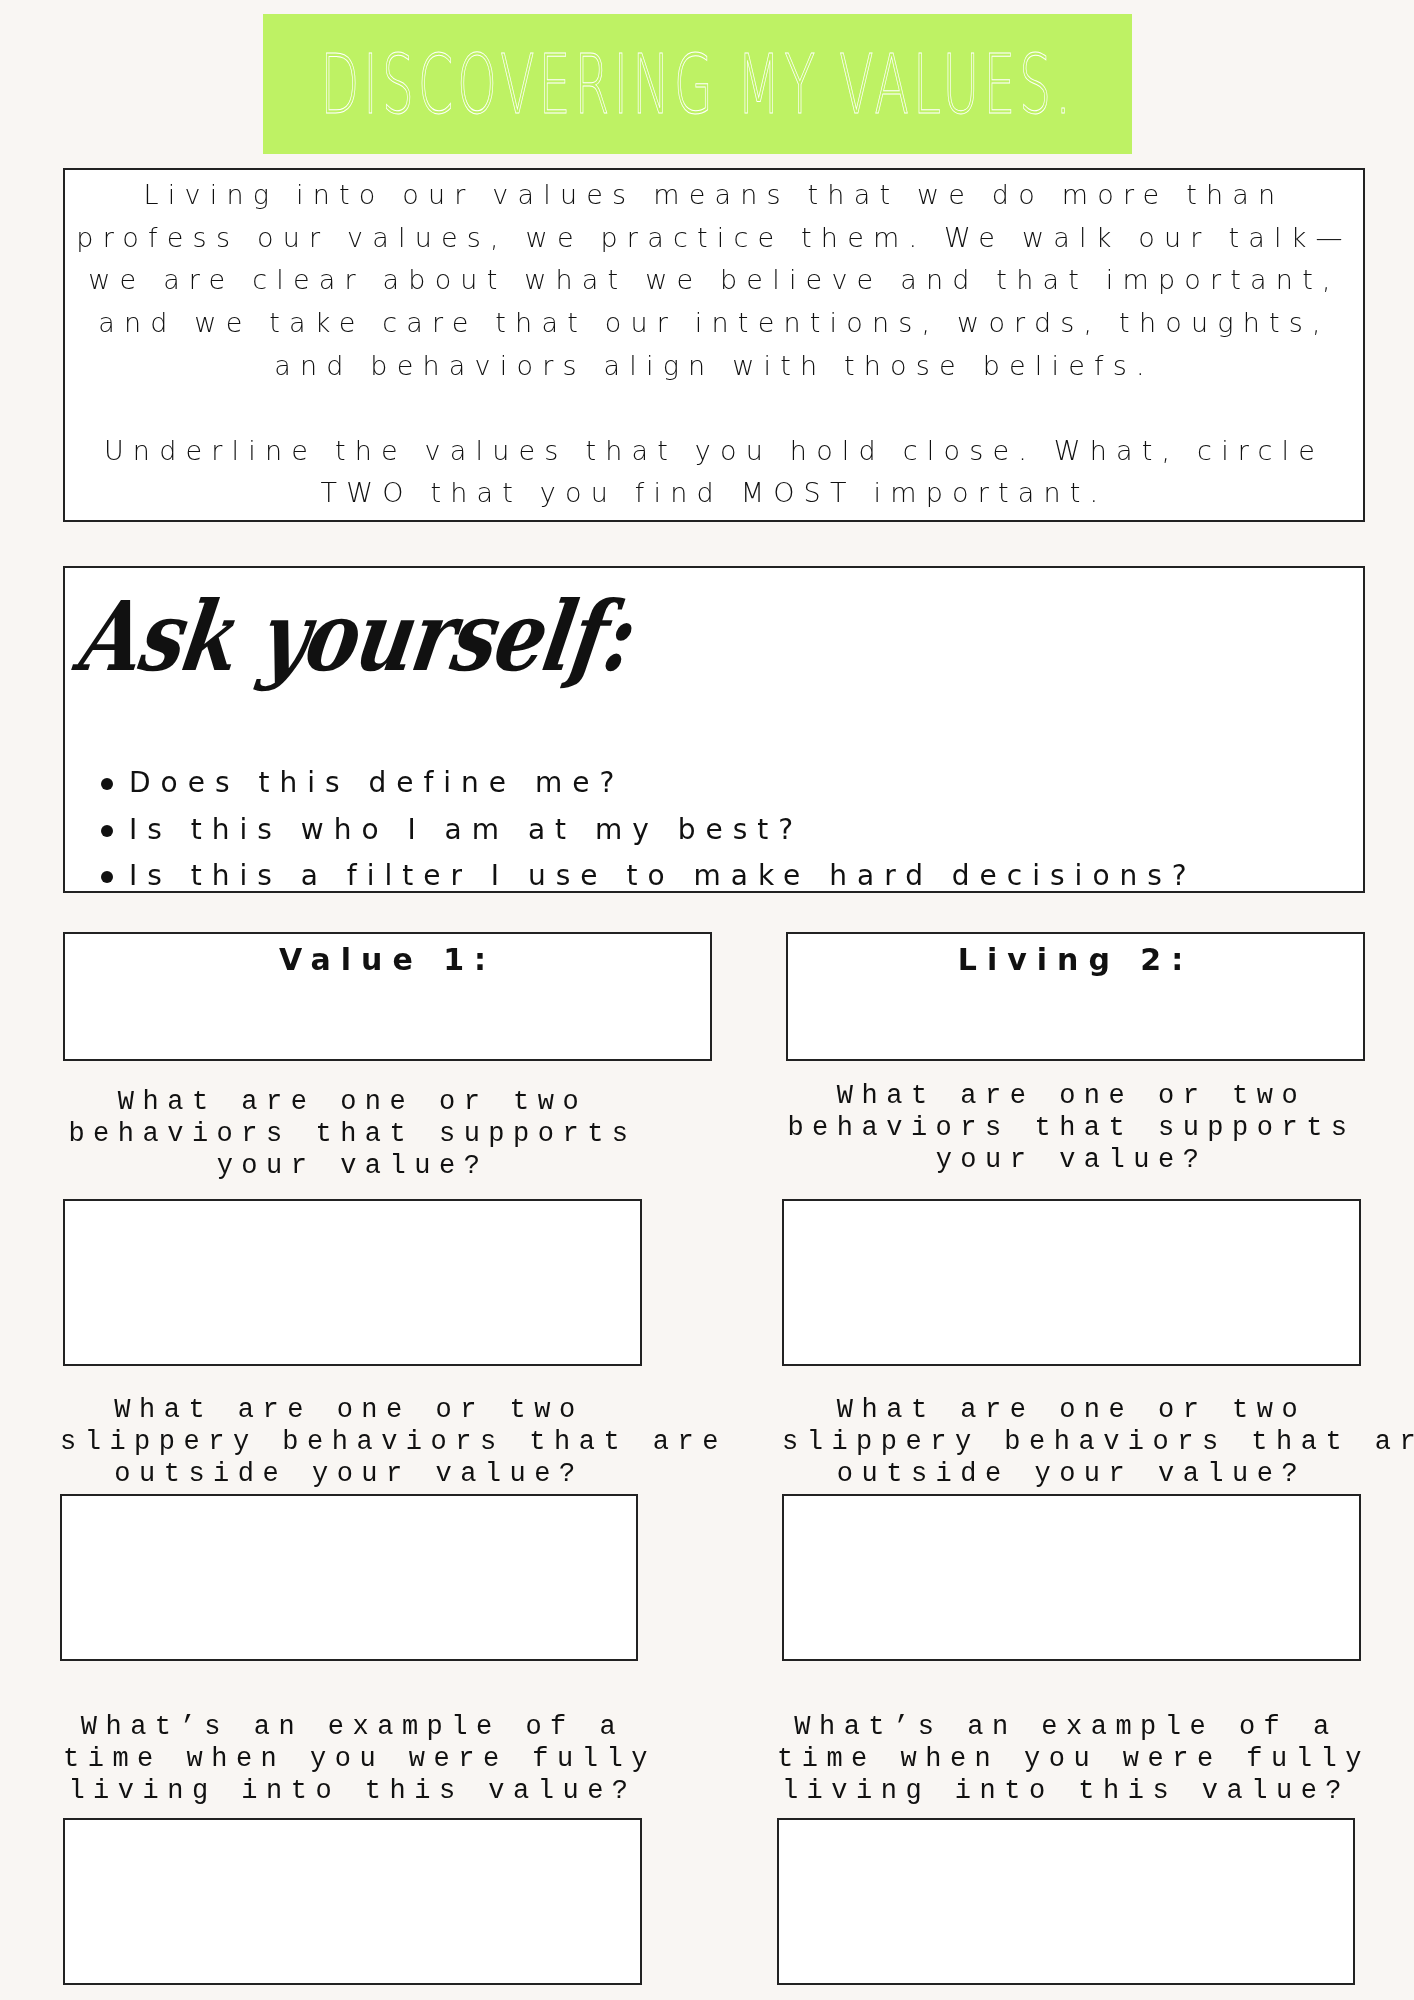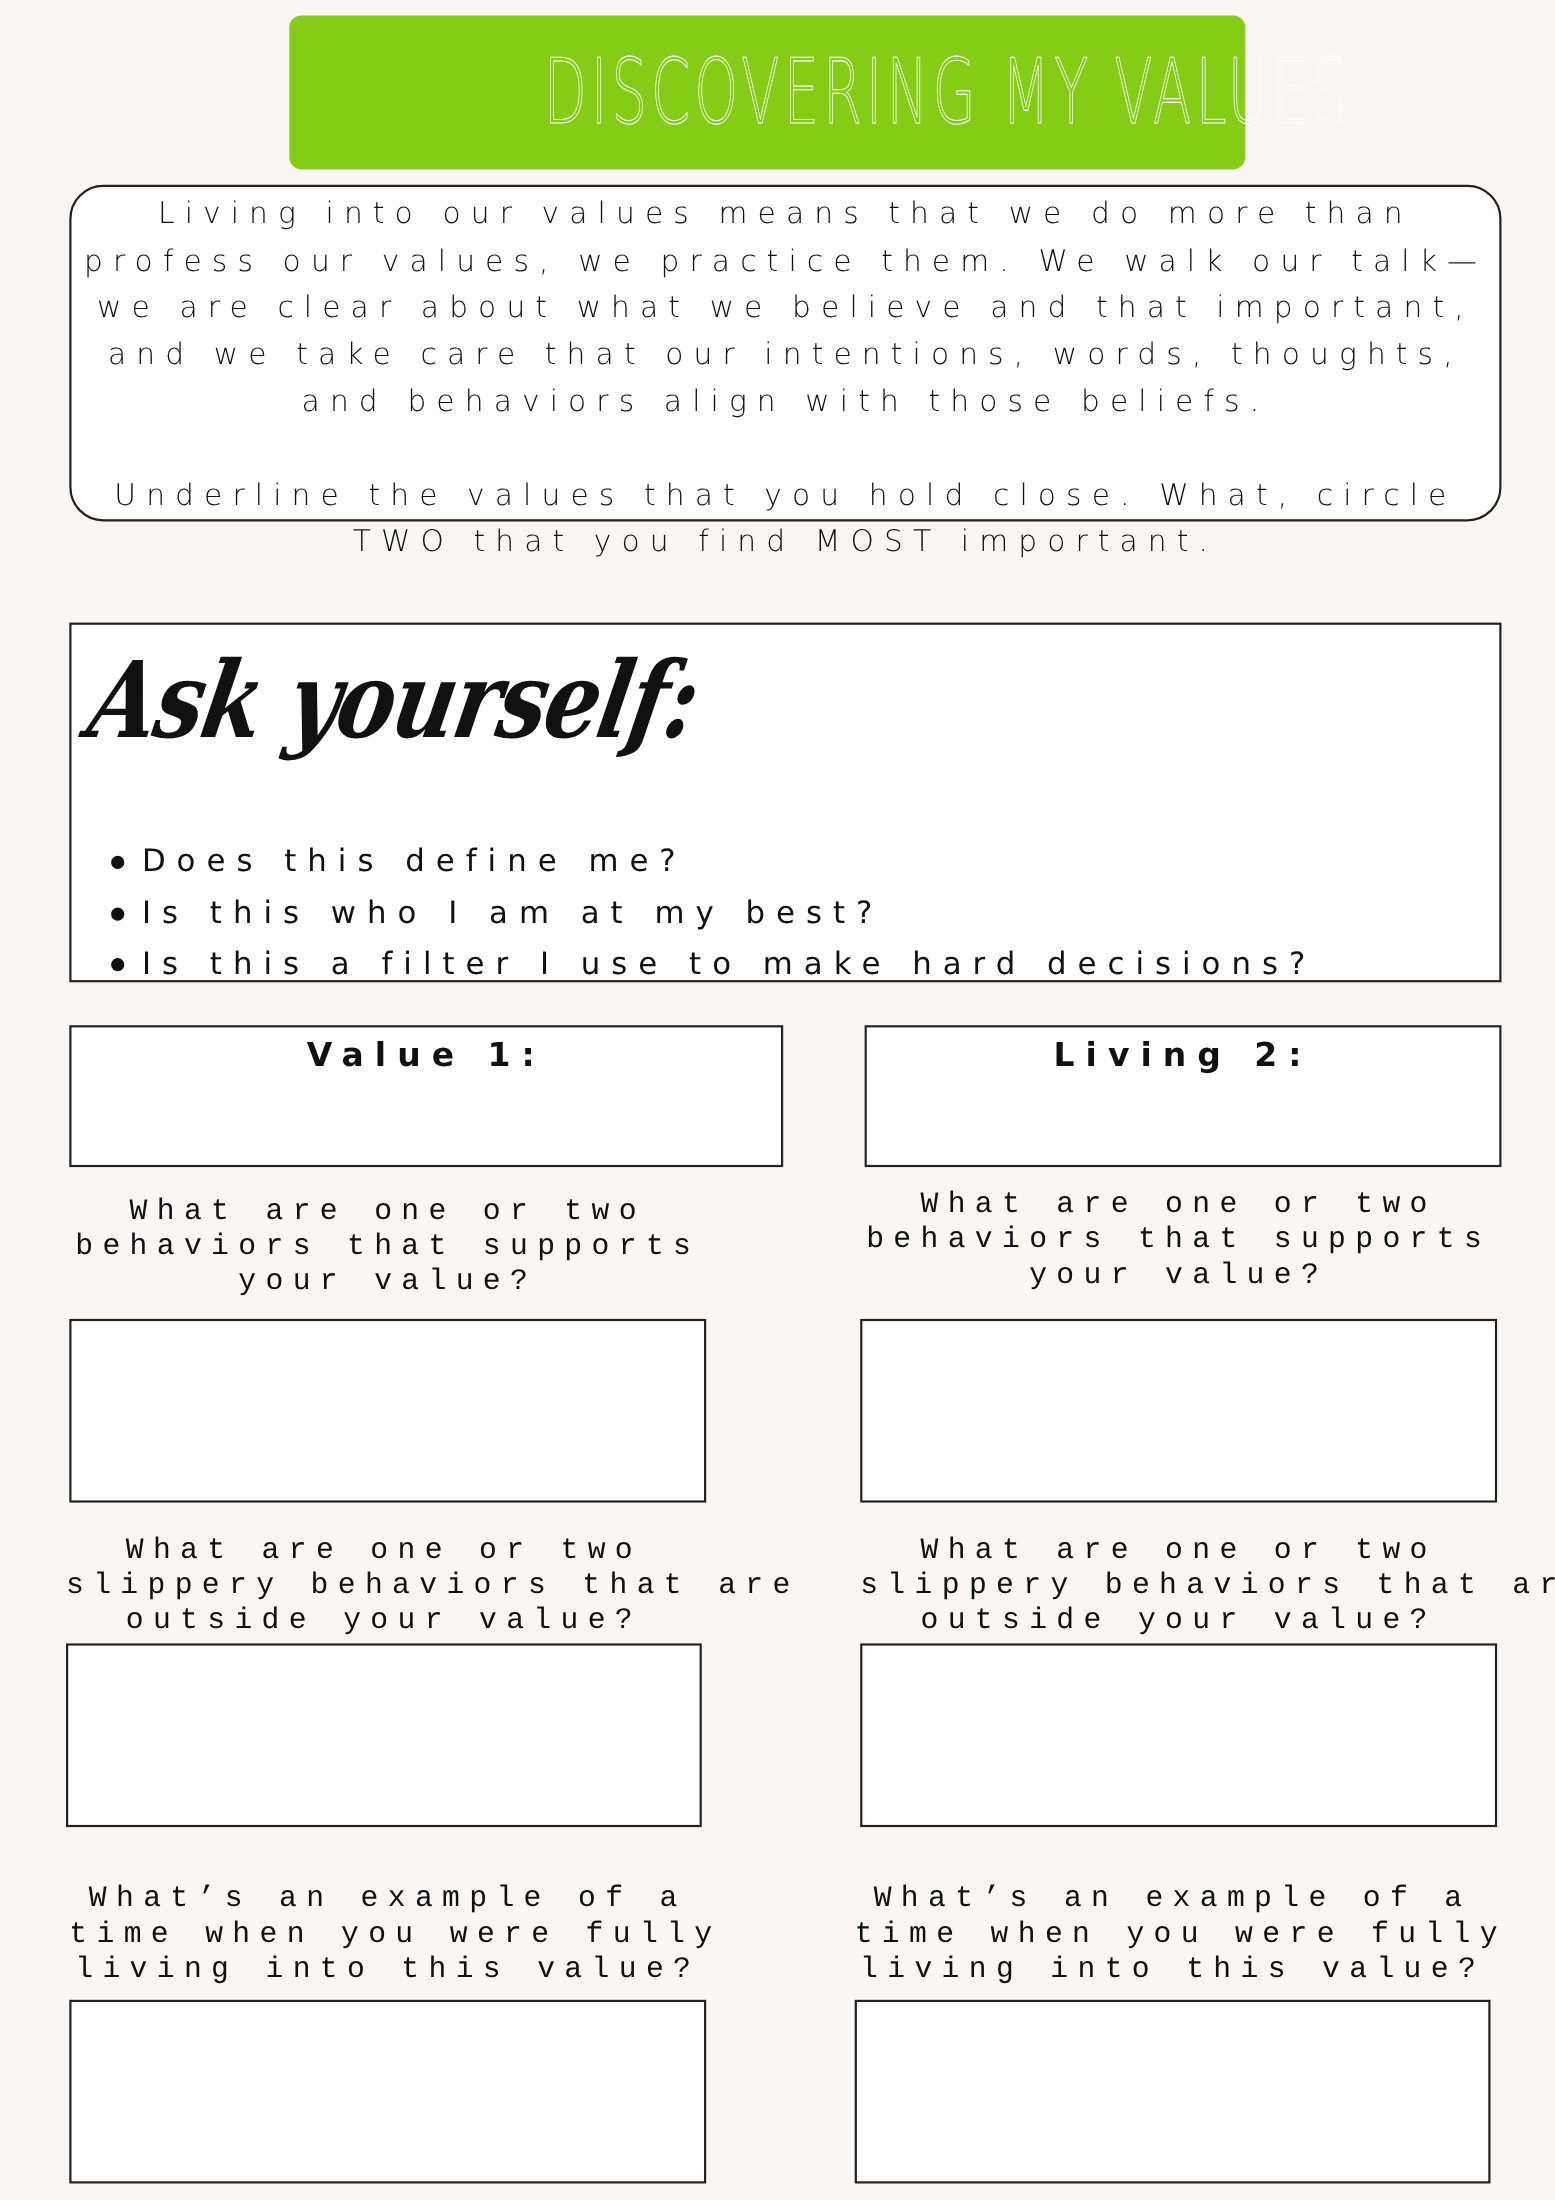--- a/index.html
+++ b/index.html
@@ -3,30 +3,30 @@
 <meta charset="utf-8">
 <style>
   html, body { margin:0; padding:0; }
   body {
     width:1414px; height:2000px; position:relative; overflow:hidden;
     background:#f9f6f3; color:#111;
     font-family:"DejaVu Sans", sans-serif;
   }
   .abs { position:absolute; box-sizing:border-box; }
   .title-bar {
-    left:263px; top:14px; width:869px; height:140px; background:#84cc16;
-    display:flex; align-items:center; justify-content:flex-start;border-radius:11px;
+    left:263px; top:14px; width:869px; height:140px; background:#bef264;
+    display:flex; align-items:center; justify-content:center;
   }
   .title-text {
     color:#fff; font-family:"DejaVu Sans", sans-serif; font-weight:200;
     font-size:82px; letter-spacing:6px; transform:scaleX(0.62);
     white-space:nowrap; -webkit-text-stroke:1px #fff; color:transparent;
   }
   .box { background:#fff; border:2px solid #222; }
-  .intro-box { left:63px; top:168px; width:1302px; height:306px; padding:4px 6px;border-radius:31px; }
+  .intro-box { left:63px; top:168px; width:1302px; height:354px; padding:4px 6px; }
   .intro-text {
     font-family:"DejaVu Sans", sans-serif; font-weight:300;
     font-size:27px; letter-spacing:9.2px; line-height:42.7px;
     text-align:center; margin:0; white-space:normal;
   }
   .intro-line { display:block; white-space:nowrap; }
   .spacer { height:42px; }
   .ask-box { left:63px; top:566px; width:1302px; height:327px; }
   .ask-heading {
     position:absolute; left:28px; top:12px;

